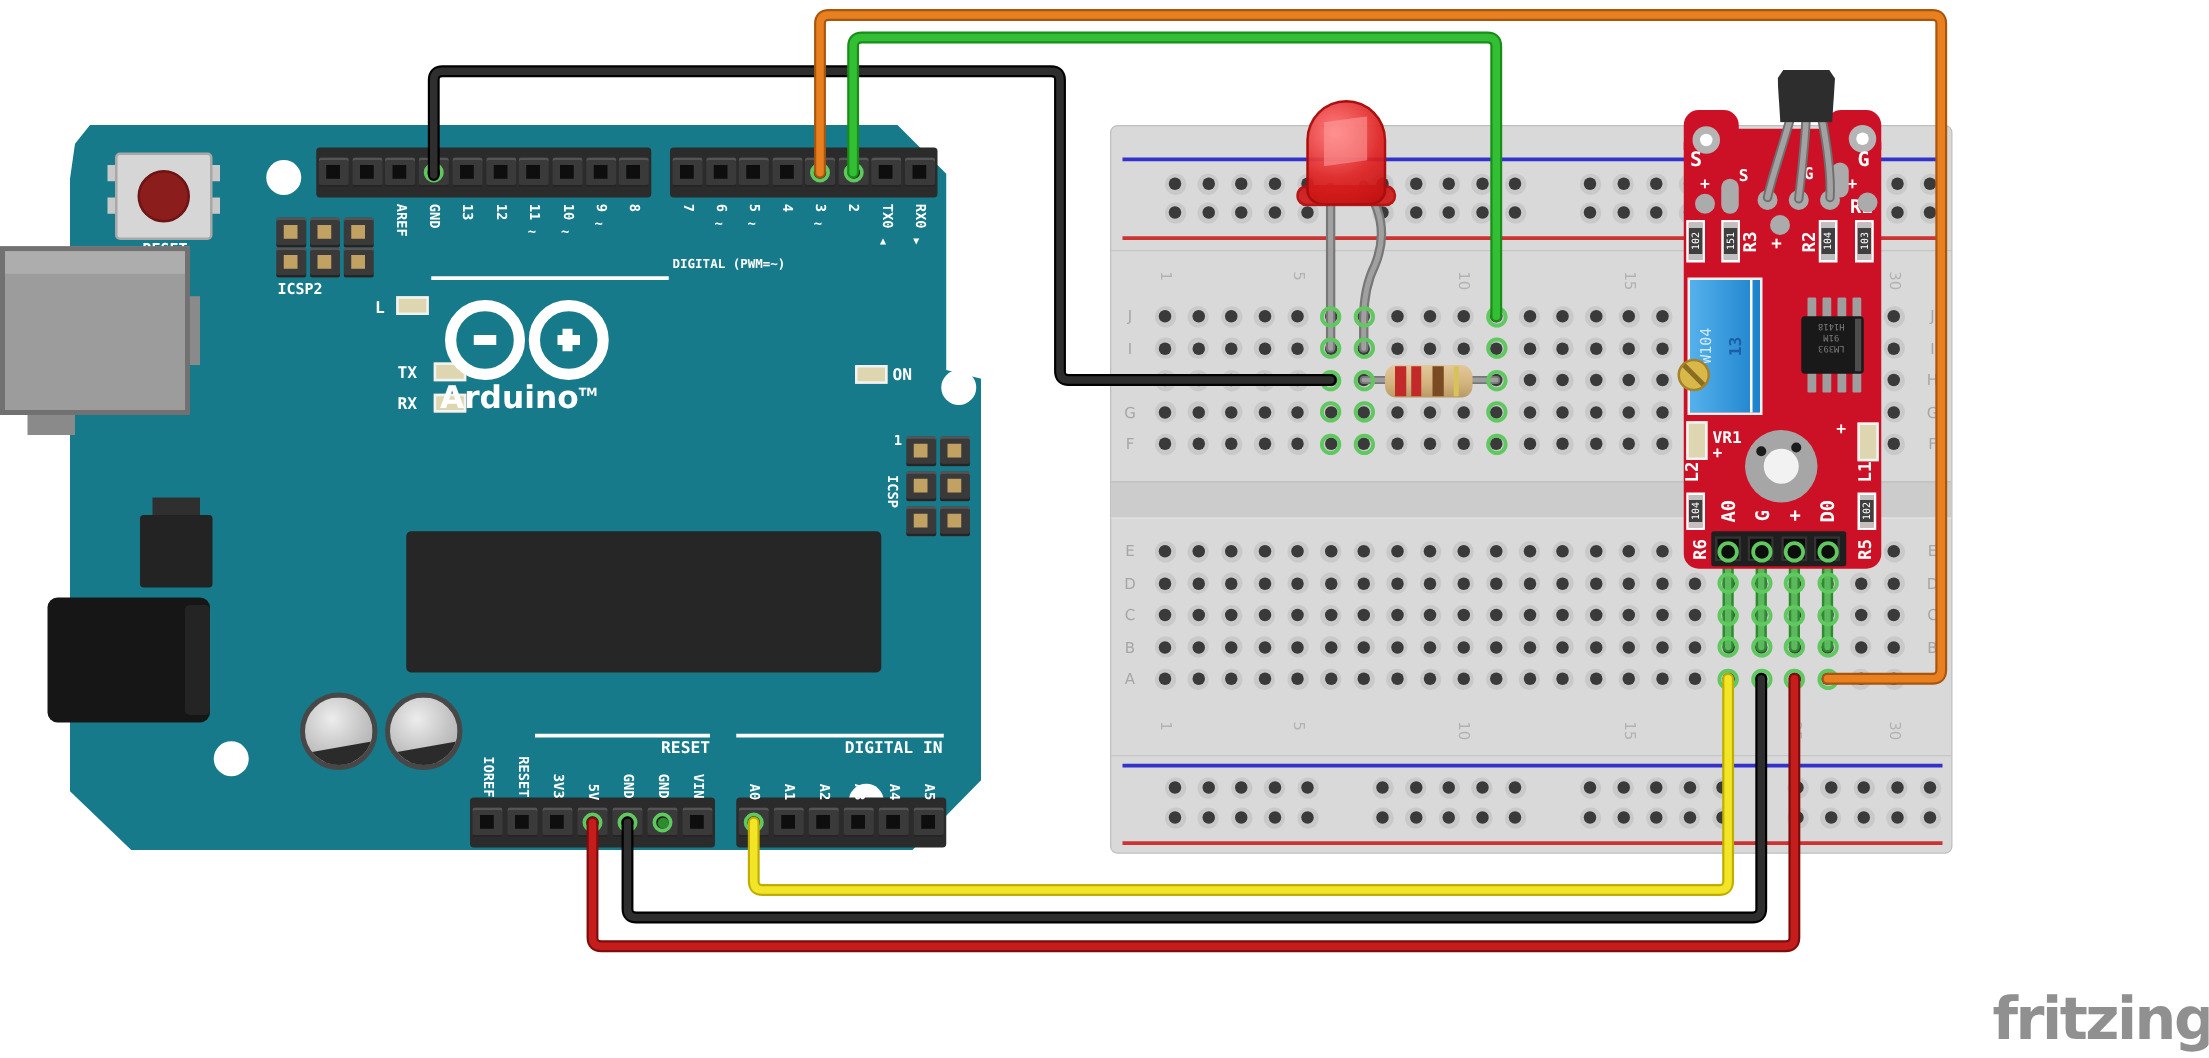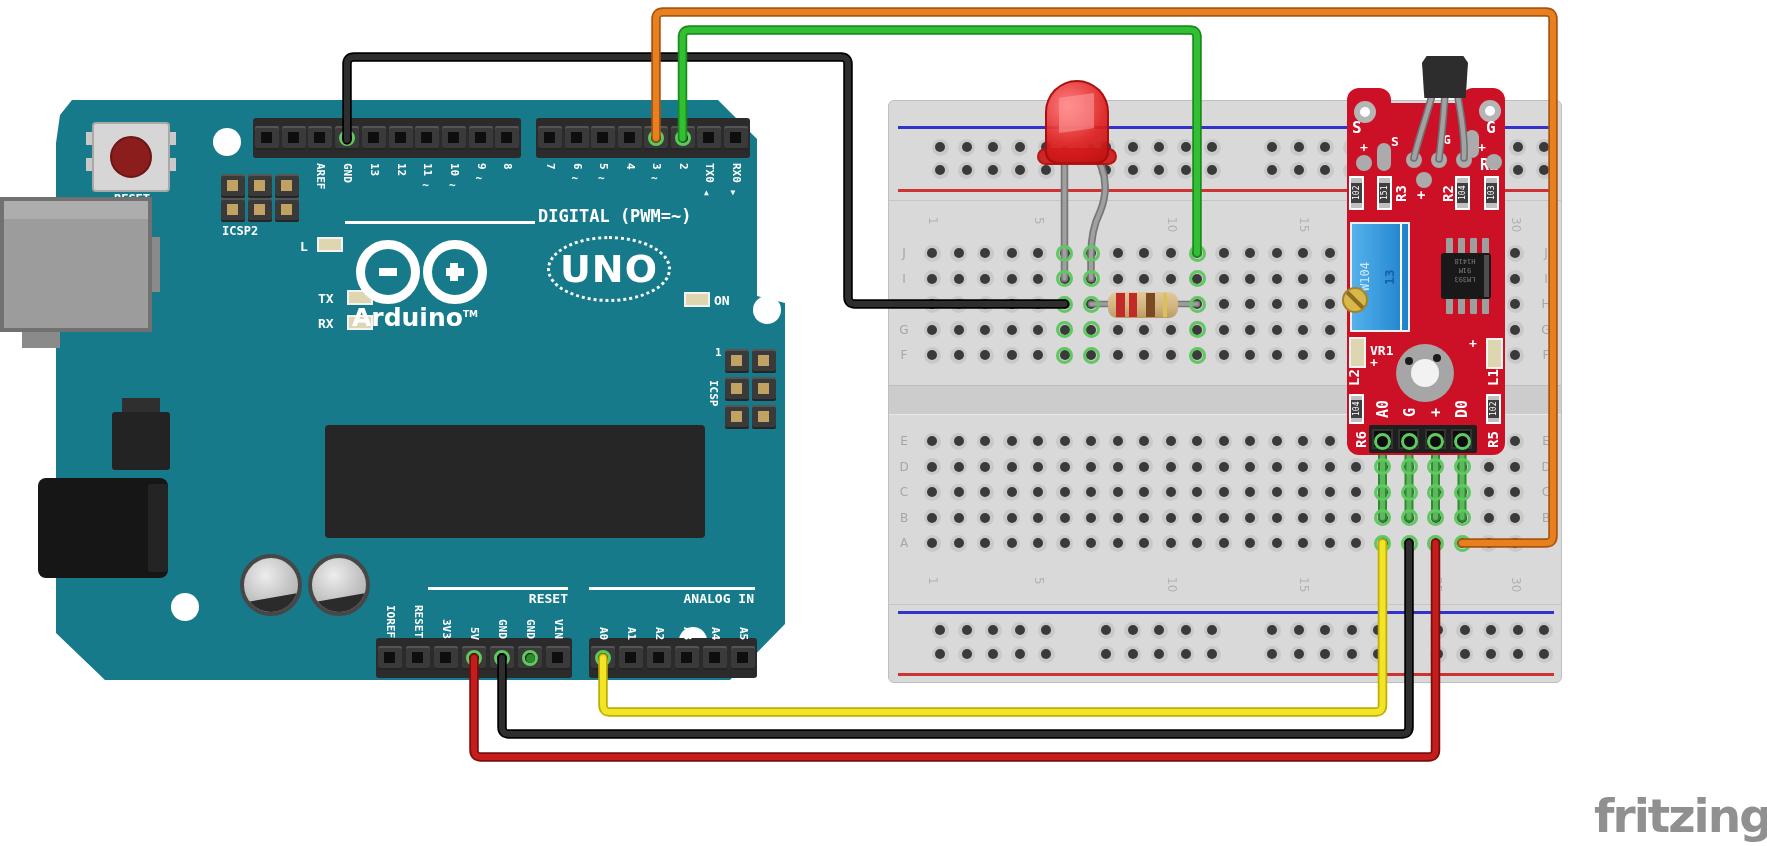--- a/index.html
+++ b/index.html
@@ -108,41 +108,40 @@
   <div class="cap" style="left:308px;top:554px">
       <div class="capsh"></div>
     </div>
 
   <div class="silk" style="left:222px;top:224px;width:62px;font-size:12px">ICSP2</div>
 
   <div class="silk" style="left:715px;top:346px;font-size:11px">1</div>
   <div class="vlab" style="left:706px;top:380px">ICSP</div>
 
   <div class="wline" style="left:345px;top:221px;width:190px"></div>
-  <div class="silk" style="left:538px;top:206px;width:158px;font-size:17px">DIGITAL (PWM=~)</div>
+  <div class="silk" style="left:538px;top:206px;width:158px;font-size:10px">DIGITAL (PWM=~)</div>
   <div class="wline" style="left:428px;top:587px;width:140px"></div>
   <div class="silk" style="left:448px;top:591px;width:120px;font-size:13px;text-align:right">RESET</div>
   <div class="wline" style="left:589px;top:587px;width:166px"></div>
-  <div class="silk" style="left:600px;top:591px;width:154px;font-size:13px;text-align:right">ANALOG IN</div>
+  <div class="silk" style="left:600px;top:591px;width:154px;font-size:13px;text-align:right">DIGITAL IN</div>
 
   <div class="silk" style="left:300px;top:239px;font-size:13px">L</div>
   <div class="ledbox" style="left:317px;top:237px"></div>
   <div class="silk" style="left:318px;top:291px;font-size:13px">TX</div>
   <div class="ledbox" style="left:347px;top:290px"></div>
   <div class="silk" style="left:318px;top:316px;font-size:13px">RX</div>
   <div class="ledbox" style="left:347px;top:315px"></div>
   <div class="ledbox" style="left:684px;top:292px"></div>
   <div class="silk" style="left:714px;top:293px;font-size:13px">ON</div>
 
   <div class="abs" style="left:356px;top:240px;width:64px;height:64px;border:9px solid #fff;border-radius:50%;box-sizing:border-box"></div>
   <div class="abs" style="left:423px;top:240px;width:64px;height:64px;border:9px solid #fff;border-radius:50%;box-sizing:border-box"></div>
   <div class="abs" style="left:379px;top:268px;width:18px;height:8px;background:#fff"></div>
   <div class="abs" style="left:446px;top:268px;width:18px;height:8px;background:#fff"></div>
   <div class="abs" style="left:450px;top:263px;width:8px;height:18px;background:#fff"></div>
-  <div class="abs" style="left:547px;top:236px;width:124px;height:66px;border:3px dotted #fff;border-radius:50%;box-sizing:border-box;color:#fff;text-align:center;line-height:60px;font-size:38px;font-weight:bold;letter-spacing:1px">UNO</div>
   <div class="abs" style="left:352px;top:303px;color:#fff;font-size:25px;font-weight:bold"><span>Arduino</span><sup style="font-size:9px">TM</sup></div>
 
   <div id="bb"></div>
   <div class="rail" style="left:898px;top:126px;width:656px;background:#3333cc"></div>
   <div class="rail" style="left:898px;top:189px;width:656px;background:#cc3333"></div>
   <div class="rail" style="left:898px;top:611px;width:656px;background:#3333cc"></div>
   <div class="rail" style="left:898px;top:673px;width:656px;background:#cc3333"></div>
   <div class="hairline" style="left:889px;top:200px;width:672px"></div>
   <div class="hairline" style="left:889px;top:604px;width:672px"></div>
   <div class="abs" style="left:889px;top:385px;width:672px;height:28px;background:#cccccc;border-top:1px solid #bdbdbd;border-bottom:1px solid #e8e8e8"></div>

